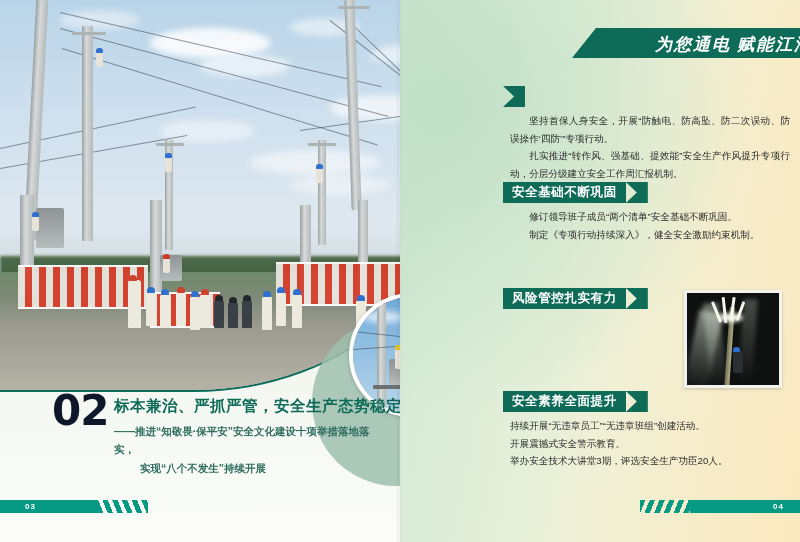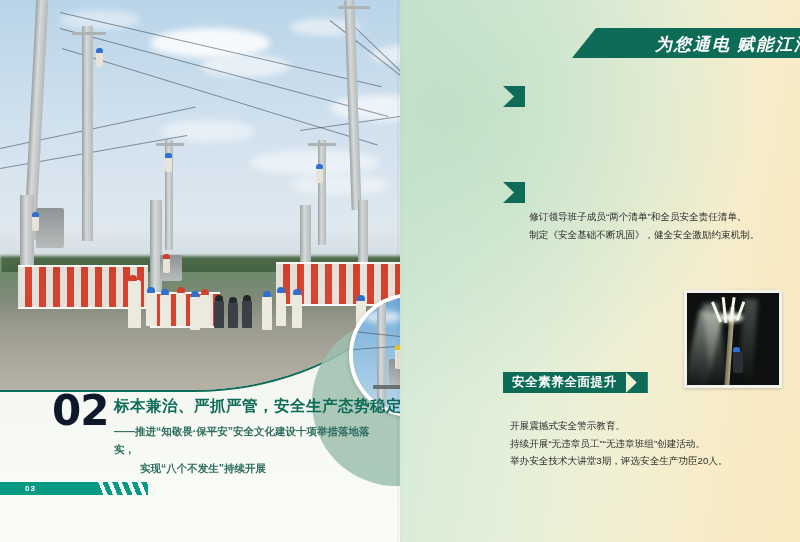--- a/index.html
+++ b/index.html
@@ -140,21 +140,21 @@
   
   .photo-night{
     position:absolute;left:684px;top:290px;width:98px;height:98px;
     background:#0e1110;border:3px solid #f2f3ee;box-sizing:border-box;overflow:hidden;
     box-shadow:0 1px 3px rgba(0,0,0,.2);
   }
   .beam{position:absolute;background:linear-gradient(180deg,rgba(225,235,220,.55),rgba(225,235,220,0));filter:blur(2px);}
   .spark{position:absolute;background:#f4f6ea;border-radius:1px;filter:blur(.4px);}
 
   
-  .foot{position:absolute;bottom:43px;height:17px;}
+  .foot{position:absolute;bottom:25px;height:17px;}
   .foot-bar{position:absolute;top:0;height:13px;background:#069a84;}
   .foot-num{
     position:absolute;top:0;height:13px;line-height:13px;
     color:#fff;font-size:8px;font-weight:700;letter-spacing:1px;
   }
   .foot-stripes{
     position:absolute;top:0;height:13px;
     background:repeating-linear-gradient(68deg,#069a84 0 5px,transparent 5px 9px);
   }
   .foot-stripes.rev{background:repeating-linear-gradient(112deg,#069a84 0 5px,transparent 5px 9px);}
@@ -278,48 +278,62 @@
   <div class="page-right">
     <div class="rp-soft"></div>
   </div>
 
   <div class="banner"></div>
   <div class="banner-text">为您通电 赋能江海</div>
 
   <div class="badge" style="left:503px;top:86px;">
     <span class="badge-notch"></span>
   </div>
+  <div class="para" style="left:510px;top:112px;width:280px;">
+    <p>坚持首保人身安全，开展“防触电、防高坠、防二次误动、防误操作‘四防’”专项行动。</p>
+    <p>扎实推进“转作风、强基础、提效能”安全生产作风提升专项行动，分层分级建立安全工作周汇报机制。</p>
+  </div>
 
   <div class="badge" style="left:503px;top:182px;">
+    <span class="badge-label">安全基础不断巩固</span>
     <span class="badge-notch"></span>
   </div>
   <div class="para" style="left:510px;top:208px;width:280px;">
-    <p>修订领导班子成员“两个清单”和全员安全责任清单。</p>
-    <p>制定《安全基础不断巩固》，健全安全激励约束机制。</p>
-  </div>
-
+    <p>修订领导班子成员“两个清单”安全基础不断巩固。</p>
+    <p>制定《专项行动持续深入》，健全安全激励约束机制。</p>
+  </div>
+
+  <div class="badge" style="left:503px;top:288px;">
+    <span class="badge-label">风险管控扎实有力</span>
+    <span class="badge-notch"></span>
+  </div>
 
   <div class="photo-night">
     <div class="beam" style="left:4px;top:18px;width:24px;height:80px;transform:rotate(12deg);"></div>
     <div class="beam" style="left:20px;top:10px;width:16px;height:86px;transform:rotate(-6deg);opacity:.8;"></div>
     <div class="beam" style="left:54px;top:6px;width:14px;height:84px;transform:rotate(4deg);opacity:.5;"></div>
     <div class="pole" style="left:40px;top:14px;width:5px;height:80px;background:linear-gradient(90deg,#6a6a52,#b7b08a);transform:rotate(4deg);"></div>
     <div class="spark" style="left:28px;top:8px;width:3px;height:22px;transform:rotate(-22deg);"></div>
     <div class="spark" style="left:36px;top:4px;width:3px;height:26px;transform:rotate(-6deg);"></div>
     <div class="spark" style="left:44px;top:4px;width:3px;height:24px;transform:rotate(8deg);"></div>
     <div class="spark" style="left:52px;top:8px;width:3px;height:20px;transform:rotate(20deg);"></div>
     <div class="spark" style="left:32px;top:20px;width:24px;height:9px;border-radius:50%;filter:blur(2px);"></div>
     <div class="worker" style="left:46px;top:58px;width:10px;height:22px;background:#2a2f33;"></div>
   </div>
 
-  <div class="badge" style="left:503px;top:372px;text-align:right;">
+  <div class="badge" style="left:503px;top:391px;text-align:right;">
     <span class="badge-label">安全素养全面提升</span>
     <span class="badge-notch"></span>
   </div>
   <div class="para" style="left:510px;top:417px;width:250px;">
+    <p class="noind">持续开展“无违章员工”“无违章班组”创建活动。</p>
     <p class="noind">开展震撼式安全警示教育。</p>
-    <p class="noind">持续开展“无违章员工”“无违章班组”创建活动。</p>
     <p class="noind">举办安全技术大讲堂3期，评选安全生产功臣20人。</p>
   </div>
 
+  <div class="foot" style="left:640px;width:160px;">
+    <div class="foot-stripes rev" style="left:0px;width:50px;"></div>
+    <div class="foot-bar" style="left:50px;width:110px;"></div>
+    <div class="foot-num" style="left:133px;">04</div>
+  </div>
 
   <div class="gutter"></div>
 </div>
 
 </body></html>

